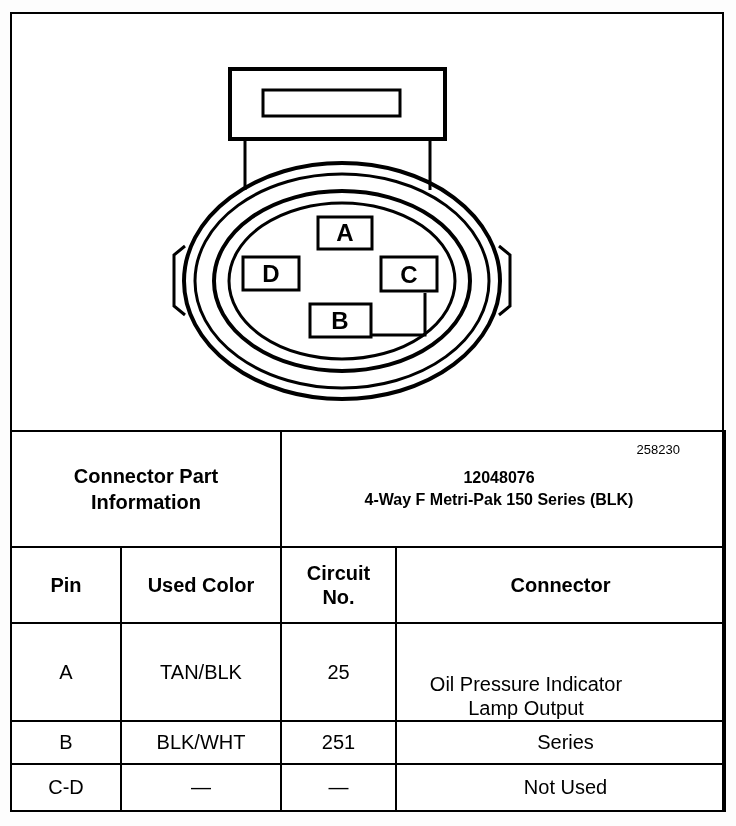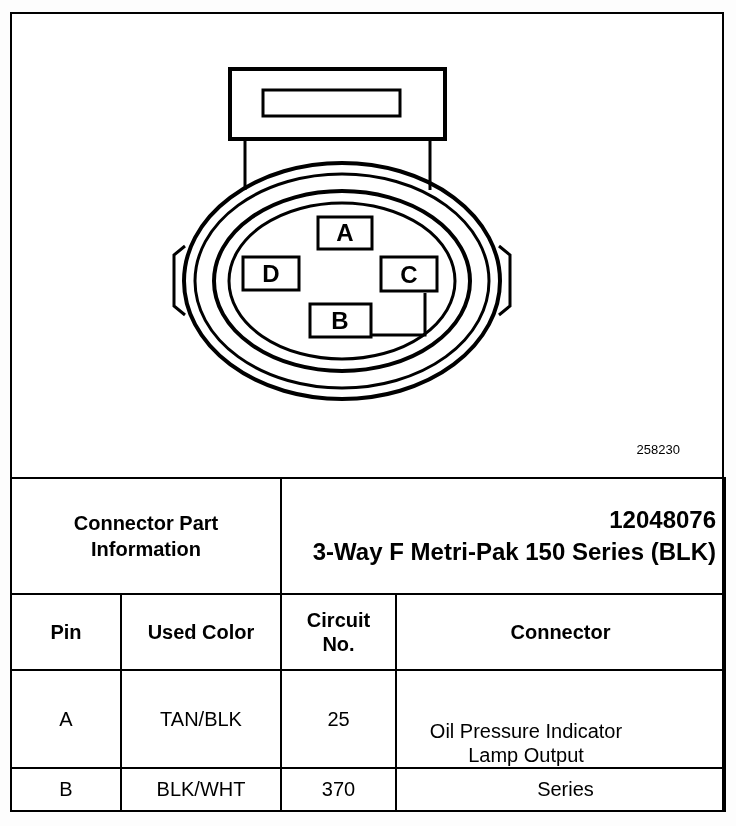--- a/index.html
+++ b/index.html
@@ -46,23 +46,23 @@
     font-weight:bold;
     font-size:20px;
     line-height:1.3;
     padding:0 24px;
   }
   .info-bullets { text-align:left; }
   .info-bullets ul {
     list-style:disc;
     margin-right:8px;
     font-weight:bold;
-    font-size:24px;
+    font-size:16px;
     line-height:1.35;
-    text-align:right;
+    text-align:center;
   }
   .th { font-weight:bold; font-size:20px; line-height:1.2; }
   .narrow { max-width:78px; margin:8px auto; }
   .fn-data { text-align:left; padding-left:10px; }
   .fn-wrap { max-width:238px; line-height:1.2;margin-top:48px; }
 </style>
 </head>
 <body>
 
 <div class="page">
@@ -107,21 +107,21 @@
           <col class="c-wire">
           <col class="c-circ">
           <col class="c-func">
       </colgroup>
       <tbody>
         <tr class="r-info">
           <td class="info-label" colspan="2">Connector Part Information</td>
           <td class="info-bullets" colspan="2">
             <ul>
               <li>12048076</li>
-              <li>3-Way F Metri-Pak 150 Series (BLK)</li>
+              <li>4-Way F Metri-Pak 150 Series (BLK)</li>
             </ul>
           </td>
         </tr>
         <tr class="r-head">
           <td class="th">Pin</td>
           <td class="th">Used Color</td>
           <td class="th">
             <div class="narrow">Circuit No.</div>
           </td>
           <td class="th">Connector</td>
@@ -130,20 +130,26 @@
           <td>A</td>
           <td>TAN/BLK</td>
           <td>25</td>
           <td class="fn-data">
             <div class="fn-wrap">Oil Pressure Indicator Lamp Output</div>
           </td>
         </tr>
         <tr class="r-b">
           <td>B</td>
           <td>BLK/WHT</td>
-          <td>370</td>
+          <td>251</td>
           <td class="fn-data">Series</td>
+        </tr>
+        <tr class="r-cd">
+          <td>C-D</td>
+          <td>—</td>
+          <td>—</td>
+          <td class="fn-data">Not Used</td>
         </tr>
       </tbody>
     </table>
 
   </div>
 </div>
 
 </body></html>

